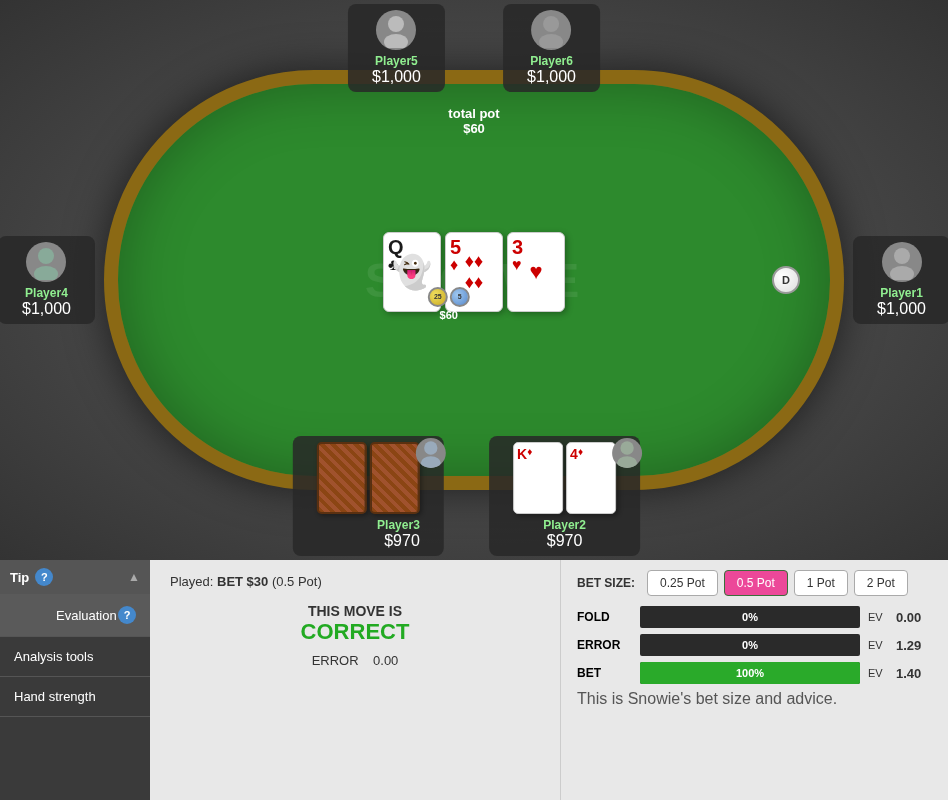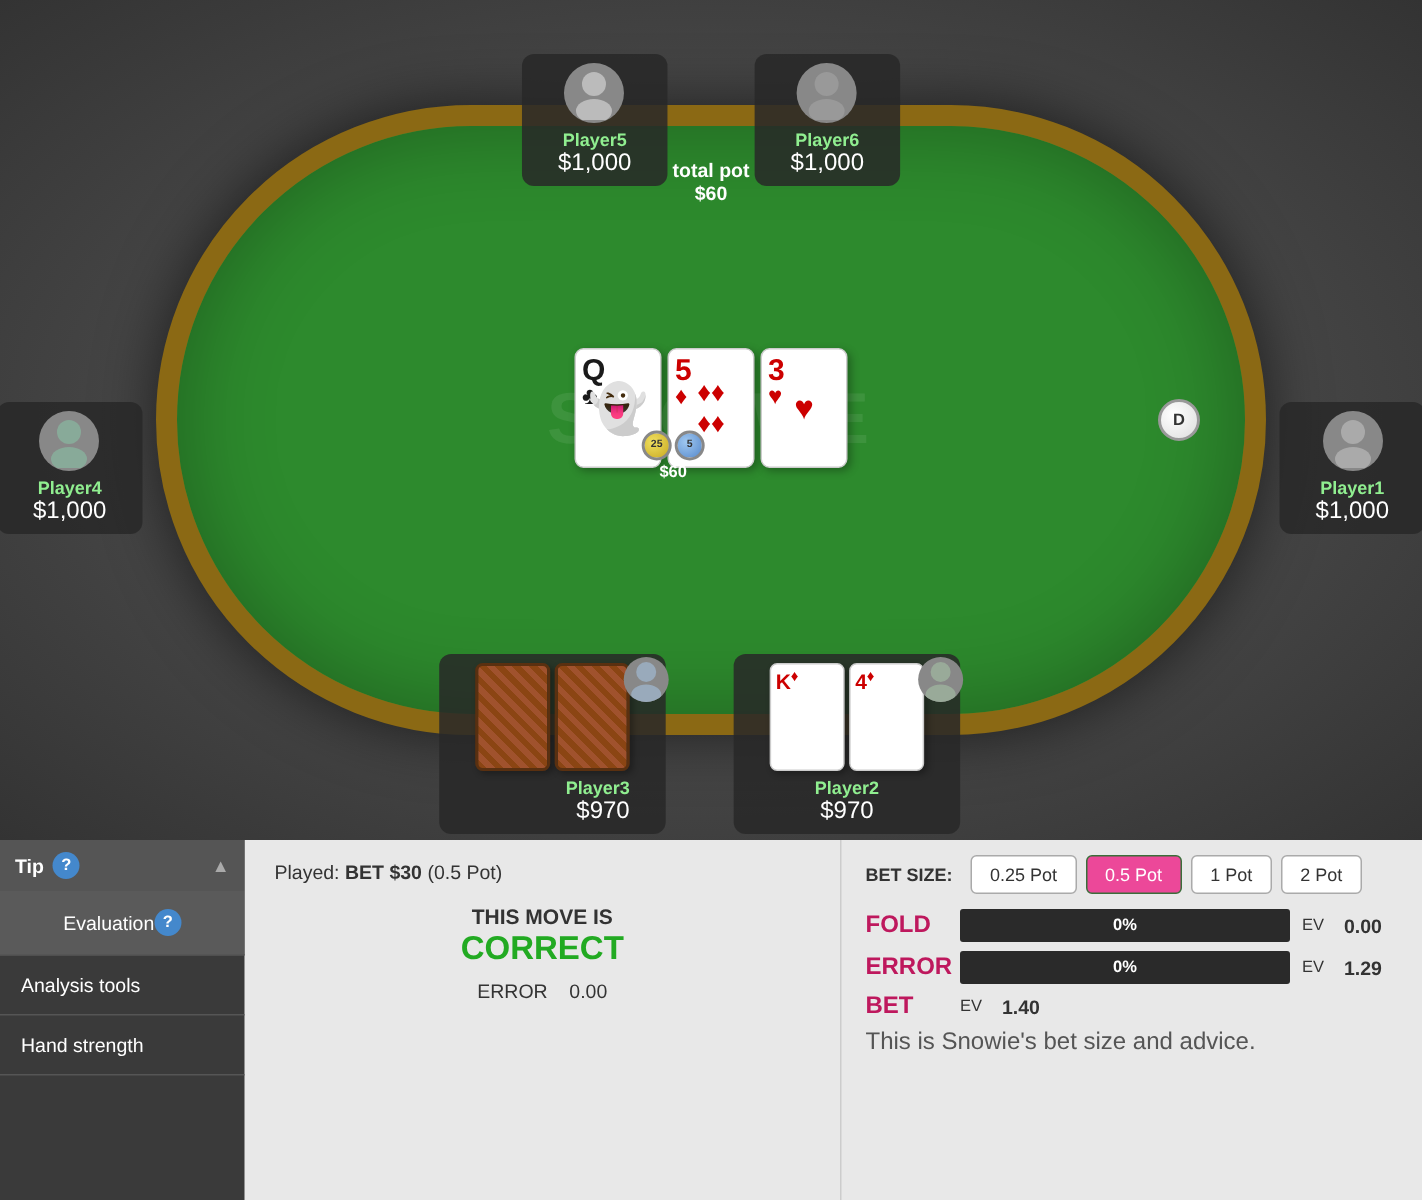--- a/index.html
+++ b/index.html
@@ -175,21 +175,20 @@
 
     
     .player-box {
       position: absolute;
       background: rgba(40,40,40,0.85);
       border-radius: 8px;
       padding: 6px 24px;
       color: white;
       text-align: center;
       min-width: 90px;
-      margin-top: 32px;
     }
 
     .player-box .player-name {
       font-size: 12px;
       font-weight: bold;
       color: #90ee90;
     }
 
     .player-box .player-stack {
       font-size: 16px;
@@ -275,21 +274,21 @@
     
     .bottom-panel {
       width: 948px;
       height: 240px;
       background: #e8e8e8;
       display: flex;
       position: relative;
     }
 
     .sidebar {
-      width: 163px;
+      width: 150px;
       background: #3a3a3a;
       height: 100%;
       display: flex;
       flex-direction: column;
     }
 
     .tip-bar {
       background: #555;
       padding: 8px 10px;
       display: flex;
@@ -332,21 +331,22 @@
       border-bottom: 1px solid #555;
     }
 
     .sidebar-item.active, .sidebar-item:hover {
       background: #5a5a5a;
     }
 
     .evaluation-header {
       display: flex;
       align-items: center;
-      justify-content: center;
+      justify-content: space-between;
+      margin-left: 42px;
     }
 
     
     .main-content {
       flex: 1;
       display: flex;
       flex-direction: column;
     }
 
     .evaluation-area {
@@ -428,23 +428,23 @@
 
     .action-row {
       display: flex;
       align-items: center;
       margin-bottom: 6px;
       gap: 8px;
     }
 
     .action-label {
       width: 55px;
-      font-size: 16px;
-      font-weight: bold;
-      color: #be185d;
+      font-size: 12px;
+      font-weight: bold;
+      color: #000000;
     }
 
     .action-bar-bg {
       flex: 1;
       height: 22px;
       background: #2a2a2a;
       border-radius: 2px;
       position: relative;
       display: flex;
       align-items: center;
@@ -676,20 +676,24 @@
       <div class="action-bar-bg">
         <div class="action-bar-fill" style="width:0%; background:#555;"></div>
         <span class="action-pct">0%</span>
       </div>
       <span class="ev-label">EV</span>
       <span class="ev-value">1.29</span>
     </div>
 
     <div class="action-row">
       <span class="action-label">BET</span>
+      <div class="action-bar-bg">
+        <div class="action-bar-fill" style="width:100%; background:#2aaa2a;"></div>
+        <span class="action-pct">100%</span>
+      </div>
       <span class="ev-label">EV</span>
       <span class="ev-value">1.40</span>
     </div>
 
     <div class="snowie-advice">This is Snowie's bet size and advice.</div>
   </div>
 
 </div>
 
 </body></html>

